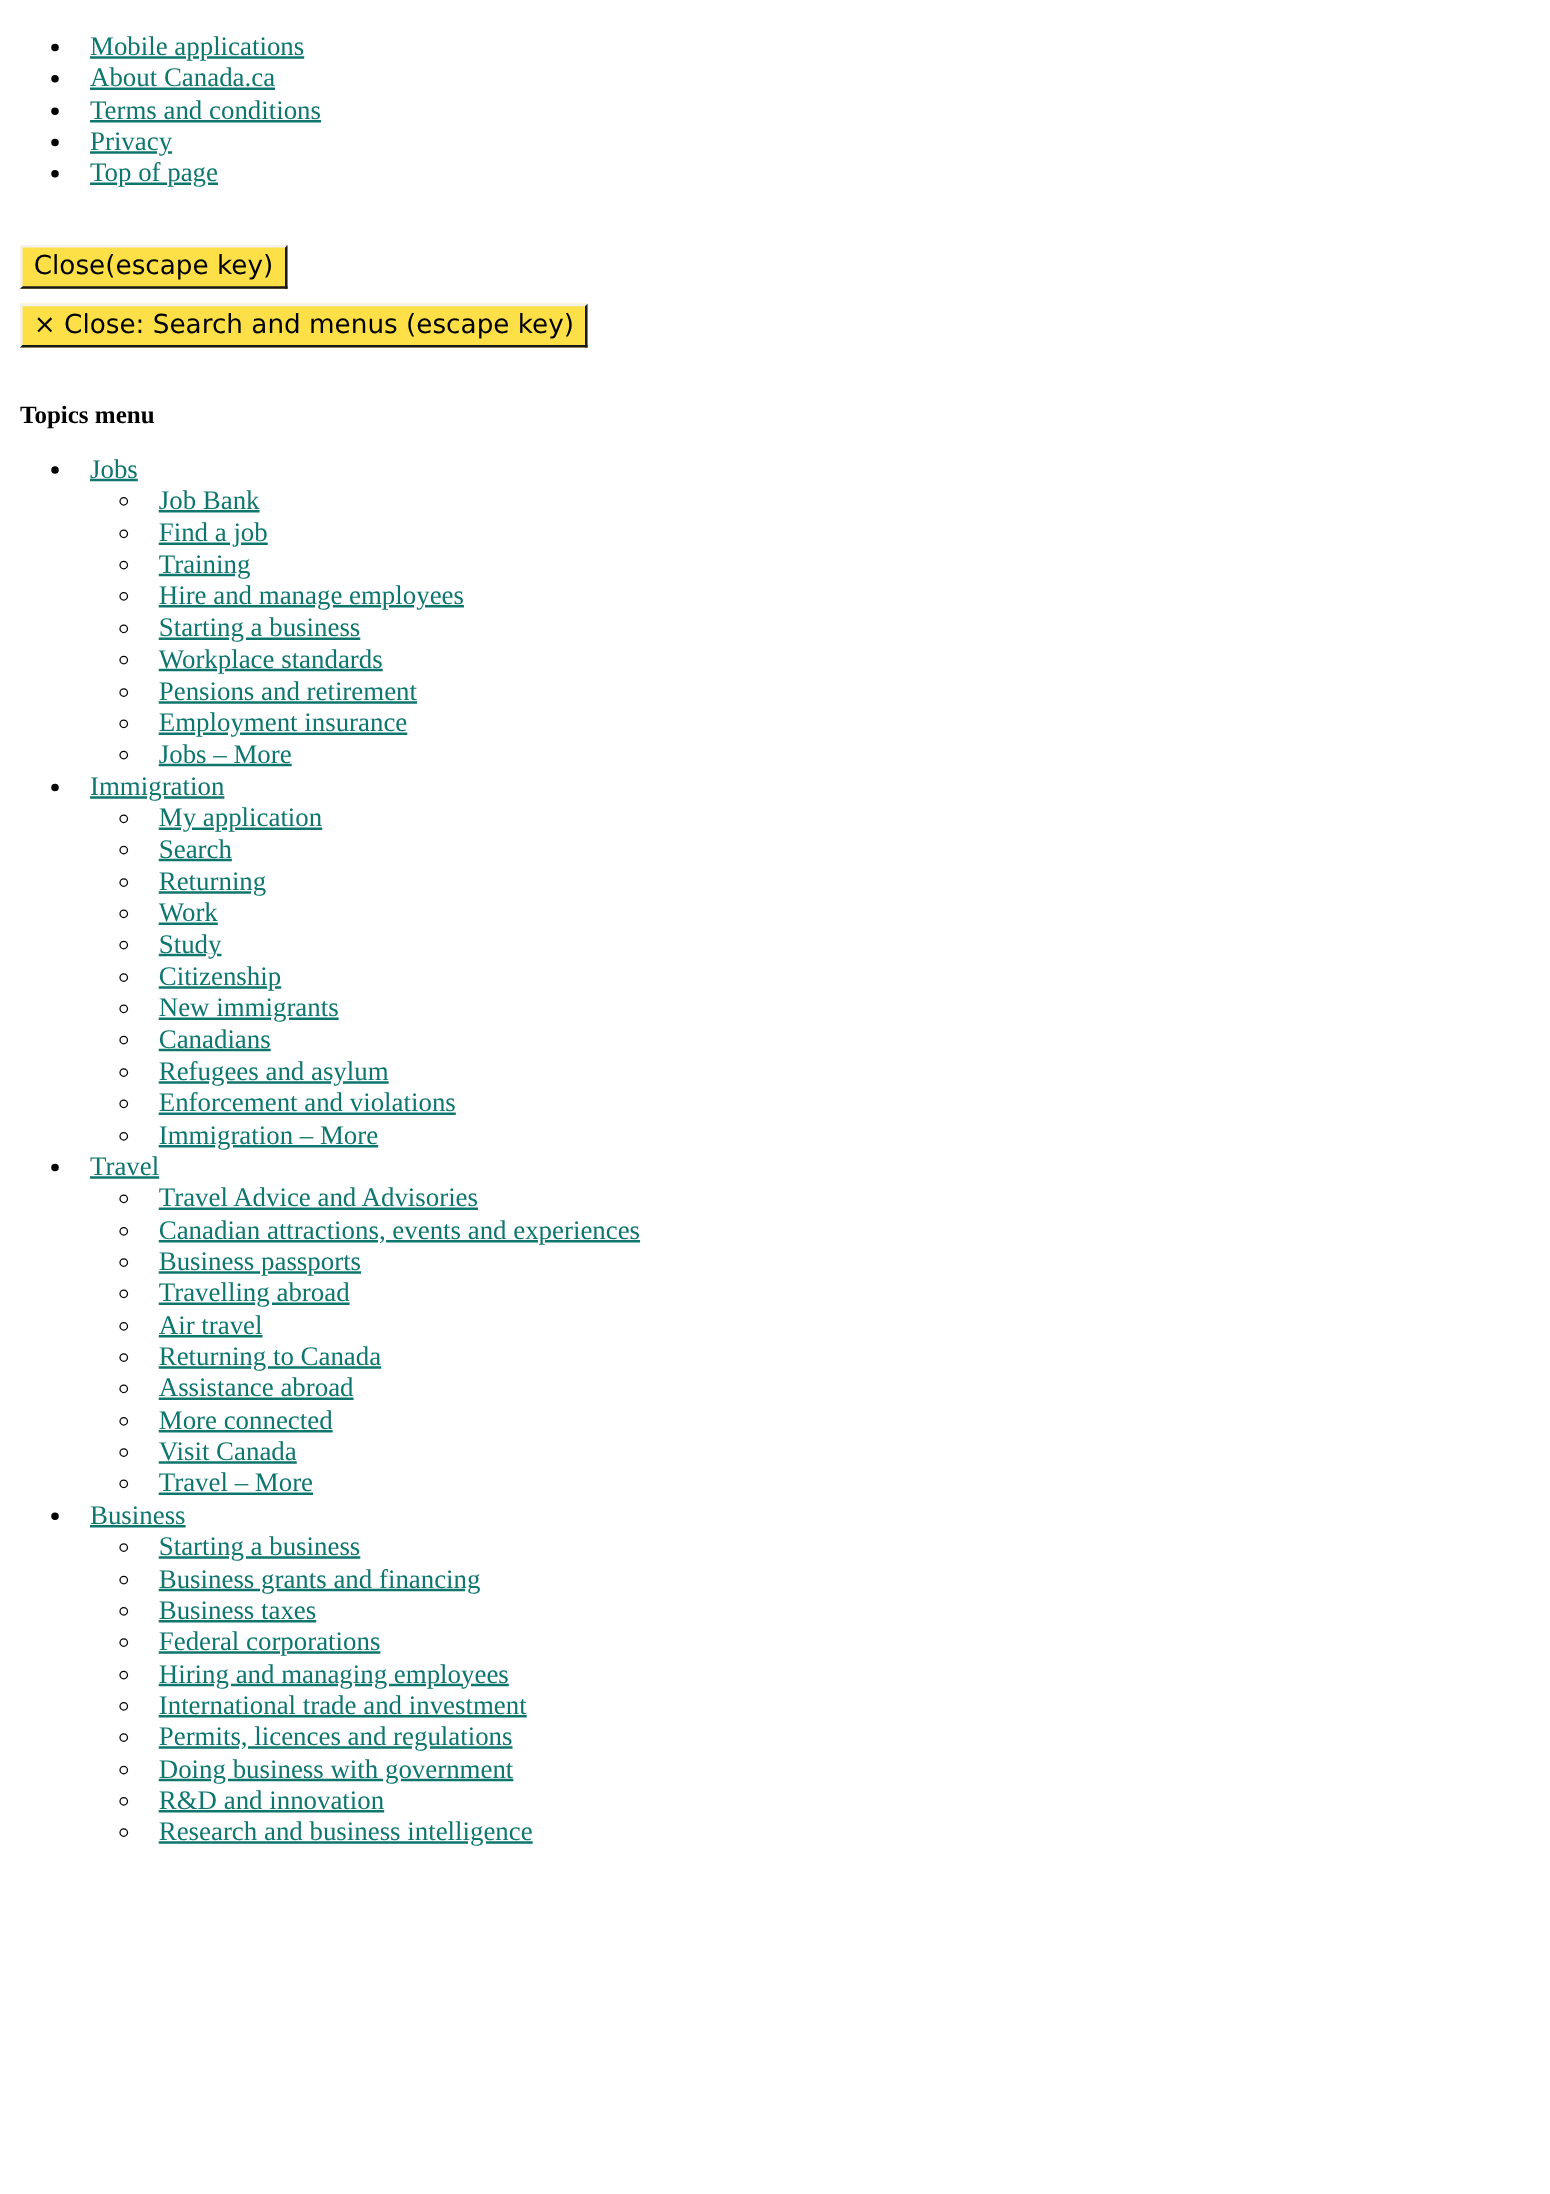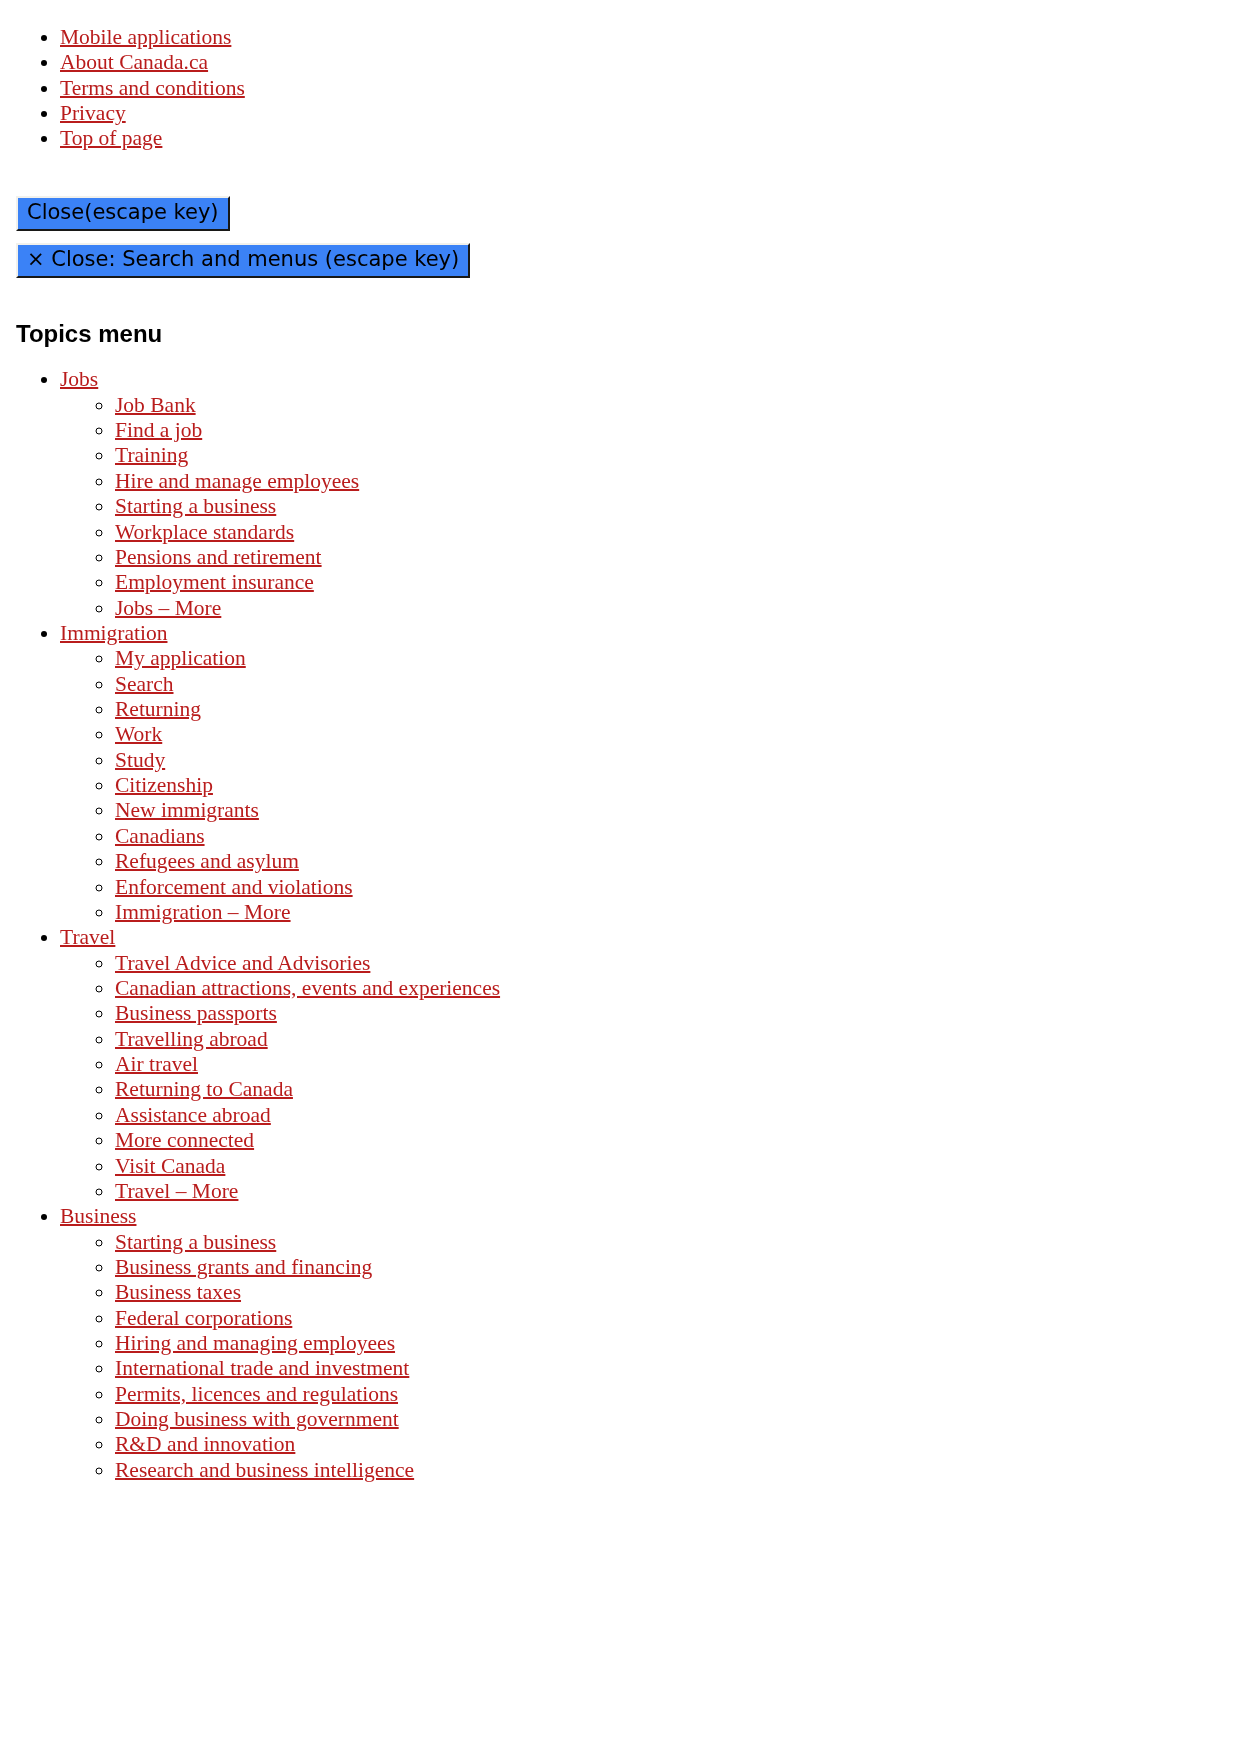--- a/index.html
+++ b/index.html
@@ -29,51 +29,52 @@
     margin: 0;
     padding-left: 55px;
     list-style-type: circle;
   }
   li {
     margin: 0;
     padding: 0;
   }
 
   a {
-    color: #b91c1c;
+    color: #0f766e;
     text-decoration: underline;
     text-underline-offset: 1px;
+    margin-left: 12px;
   }
 
   
   .btn-row {
     margin: 18px 0 0 8px;
   }
   button {
     font-family: "DejaVu Sans", "Liberation Sans", sans-serif;
     font-size: 21px;
     line-height: 1.1;
     color: #000000;
-    background: #3b82f6;
+    background: #fde047;
     border: 2px outset #d7d6d0;
     border-top-color: #f2f1ec;
     border-left-color: #f2f1ec;
     border-right-color: #6d6c68;
     border-bottom-color: #6d6c68;
     padding: 3px 9px 5px 9px;
     margin: 0;
     display: inline-block;
     cursor: pointer;
   }
   #btn-close-wrap { margin-top: 44px; }
   #btn-close-search-wrap { margin-top: 12px; }
 
   h2 {
-    font-family: Liberation Sans, sans-serif;
-    font-size: 24px;
+    font-family: Liberation Serif, serif;
+    font-size: 20px;
     font-weight: bold;
     margin: 43px 0 20px 0;
     padding-left: 8px;
     line-height: 1.1;
   }
 
   .topics-root {
     margin-top: 0;
   }
 </style>

